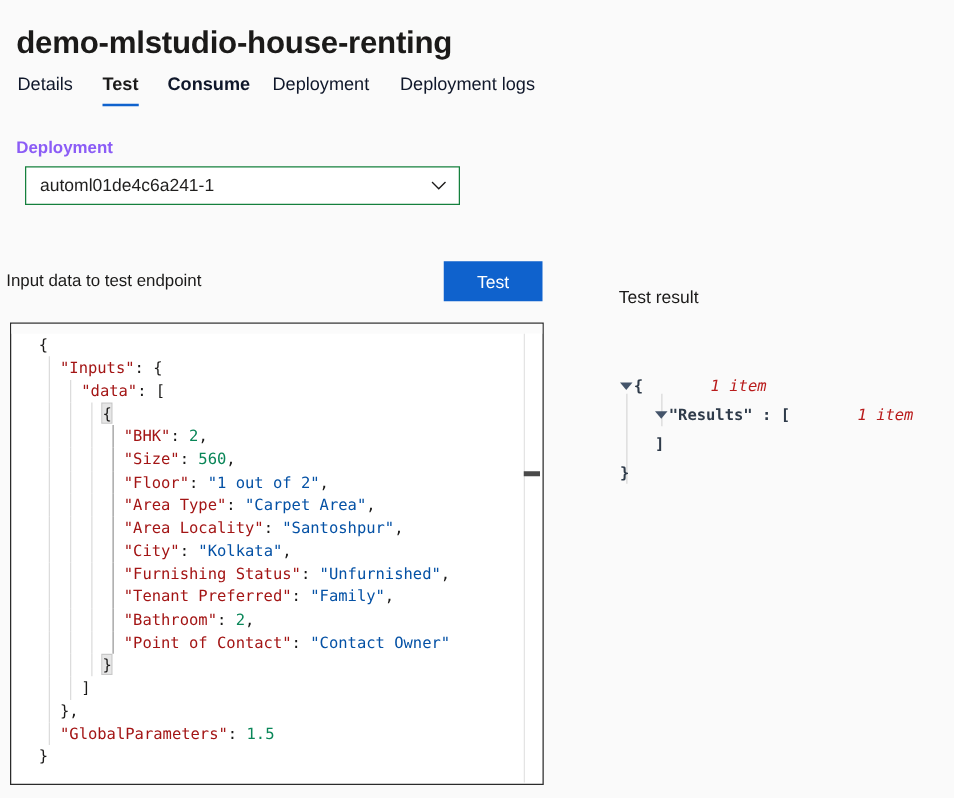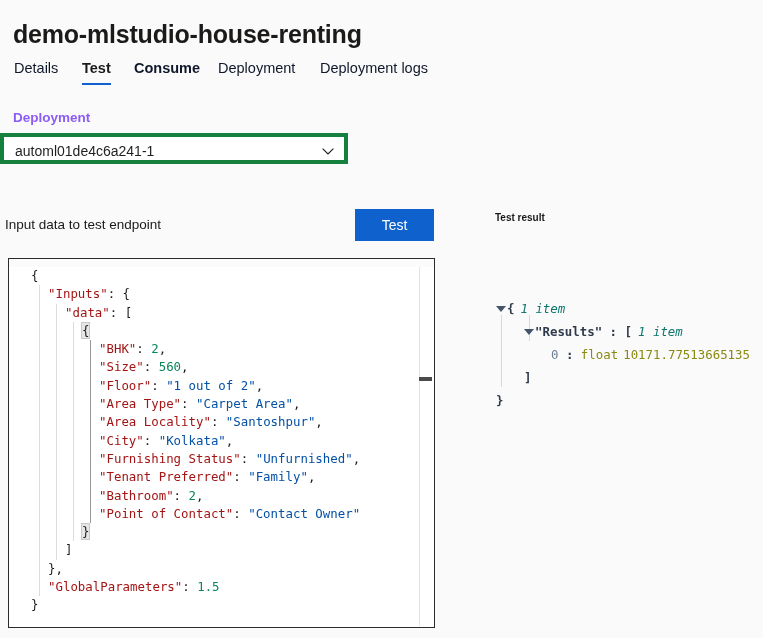--- a/index.html
+++ b/index.html
@@ -65,25 +65,25 @@
   #deployment-label {
     position: absolute;
     left: 13px;
     top: 110px;
     font-size: 13.5px;
     font-weight: bold;
     color: #8b5cf6;
   }
   #deployment-select {
     position: absolute;
-    left: 0;
+    left: 20px;
     top: 133px;
     width: 348px;
     height: 31px;
-    border: 4px solid #15803d;
+    border: 1px solid #15803d;
     background: #ffffff;
     box-sizing: border-box;
     cursor: pointer;
   }
   #deployment-value {
     position: absolute;
     left: 11px;
     top: 6px;
     font-size: 14px;
     color: #201f1e;
@@ -118,23 +118,23 @@
     border: none;
     color: #ffffff;
     font-size: 14px;
     font-family: "Liberation Sans", sans-serif;
     cursor: pointer;
     padding: 0;
   }
   #result-heading {
     position: absolute;
     left: 495px;
-    top: 212px;
-    font-size: 10px;
-    font-weight: bold;
+    top: 229px;
+    font-size: 14px;
+    font-weight: normal;
     color: #1b1a19;
     white-space: nowrap;
   }
 
   
   #json-editor {
     position: absolute;
     left: 8px;
     top: 258px;
     width: 427px;
@@ -230,21 +230,21 @@
     height: 0;
     border-left: 5px solid transparent;
     border-right: 5px solid transparent;
     border-top: 6px solid #44546a;
     vertical-align: middle;
     margin-right: 1px;
     margin-bottom: 2px;
     cursor: pointer;
   }
   .tv-brace   { color: #2f3b4a; font-weight: bold; }
-  .tv-count   { color: #0f766e; font-style: italic; padding-left: 6px; }
+  .tv-count   { color: #b91c1c; font-style: italic; padding-left: 6px; margin-left: 48px; }
   .tv-key     { color: #2f3b4a; font-weight: bold; }
   .tv-idx     { color: #6b7c93; }
   .tv-type    { color: #8a8a11; }
   .tv-val     { color: #8a8a11; }
   .tree-guide {
     position: absolute;
     width: 1px;
     background: #d8d8d8;
   }
   #tg-root { left: 5px; top: 18px; height: 72px; }
@@ -310,23 +310,20 @@
   <div class="tree-guide" id="tg-res"></div>
 
   <div class="tree-line" style="padding-left:0px;">
     <span class="tri"></span><span class="tv-brace">{</span><span class="tv-count">1 item</span>
   </div>
 
   <div class="tree-line" style="padding-left:28px;">
     <span class="tri"></span><span class="tv-key">"Results"</span><span class="tv-brace"> : </span><span class="tv-brace">[</span><span class="tv-count">1 item</span>
   </div>
 
-  <div class="tree-line" style="padding-left:55px;">
-    <span class="tv-idx">0</span><span class="tv-brace"> : </span><span class="tv-type">float</span><span class="tv-val" style="padding-left:5px;">10171.77513665135</span>
-  </div>
 
   <div class="tree-line" style="padding-left:28px;">
     <span class="tv-brace">]</span>
   </div>
 
   <div class="tree-line" style="padding-left:0px;">
     <span class="tv-brace">}</span>
   </div>
 </div>
 

